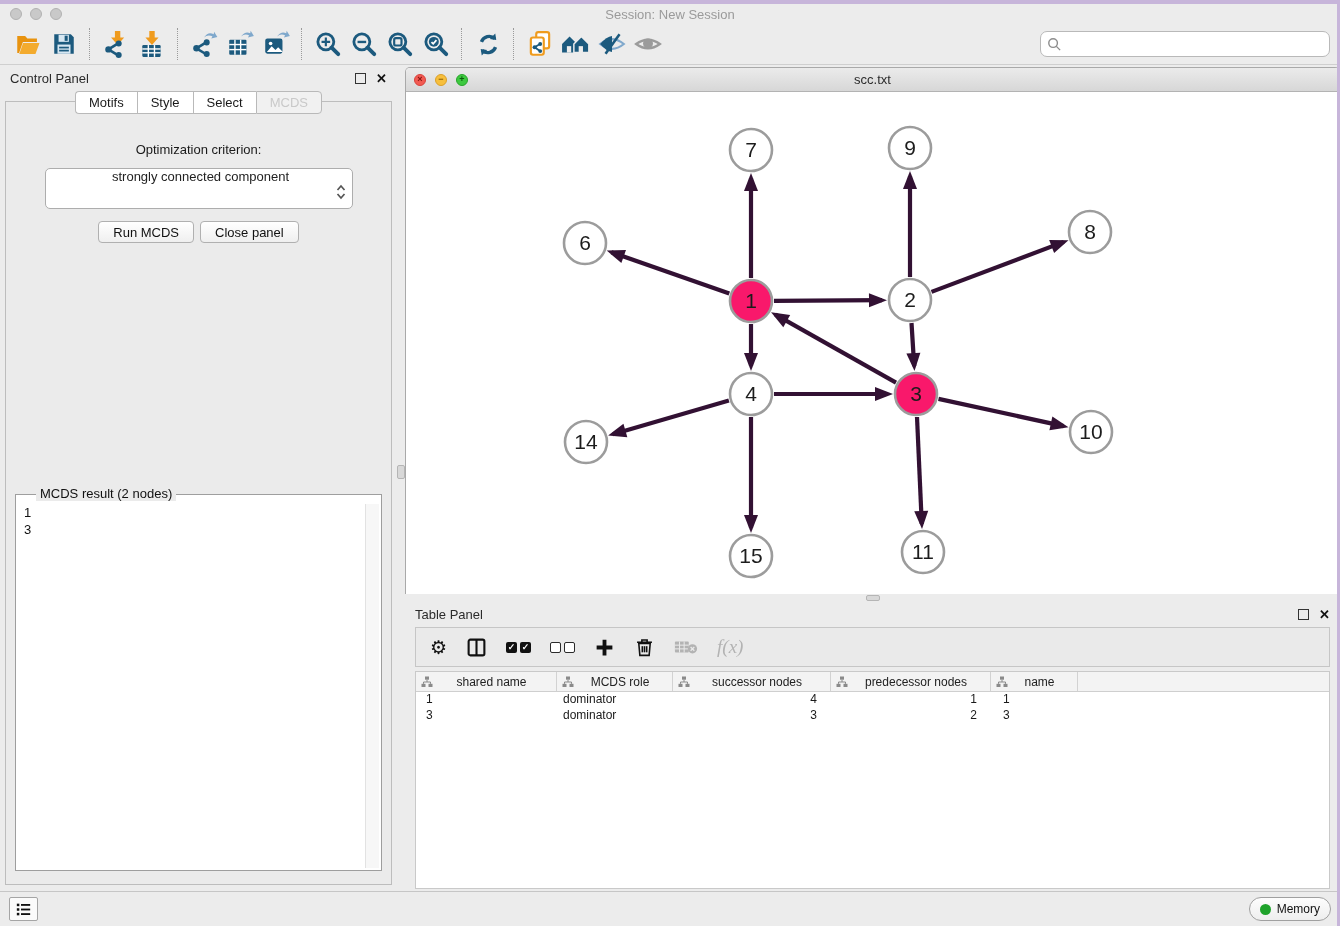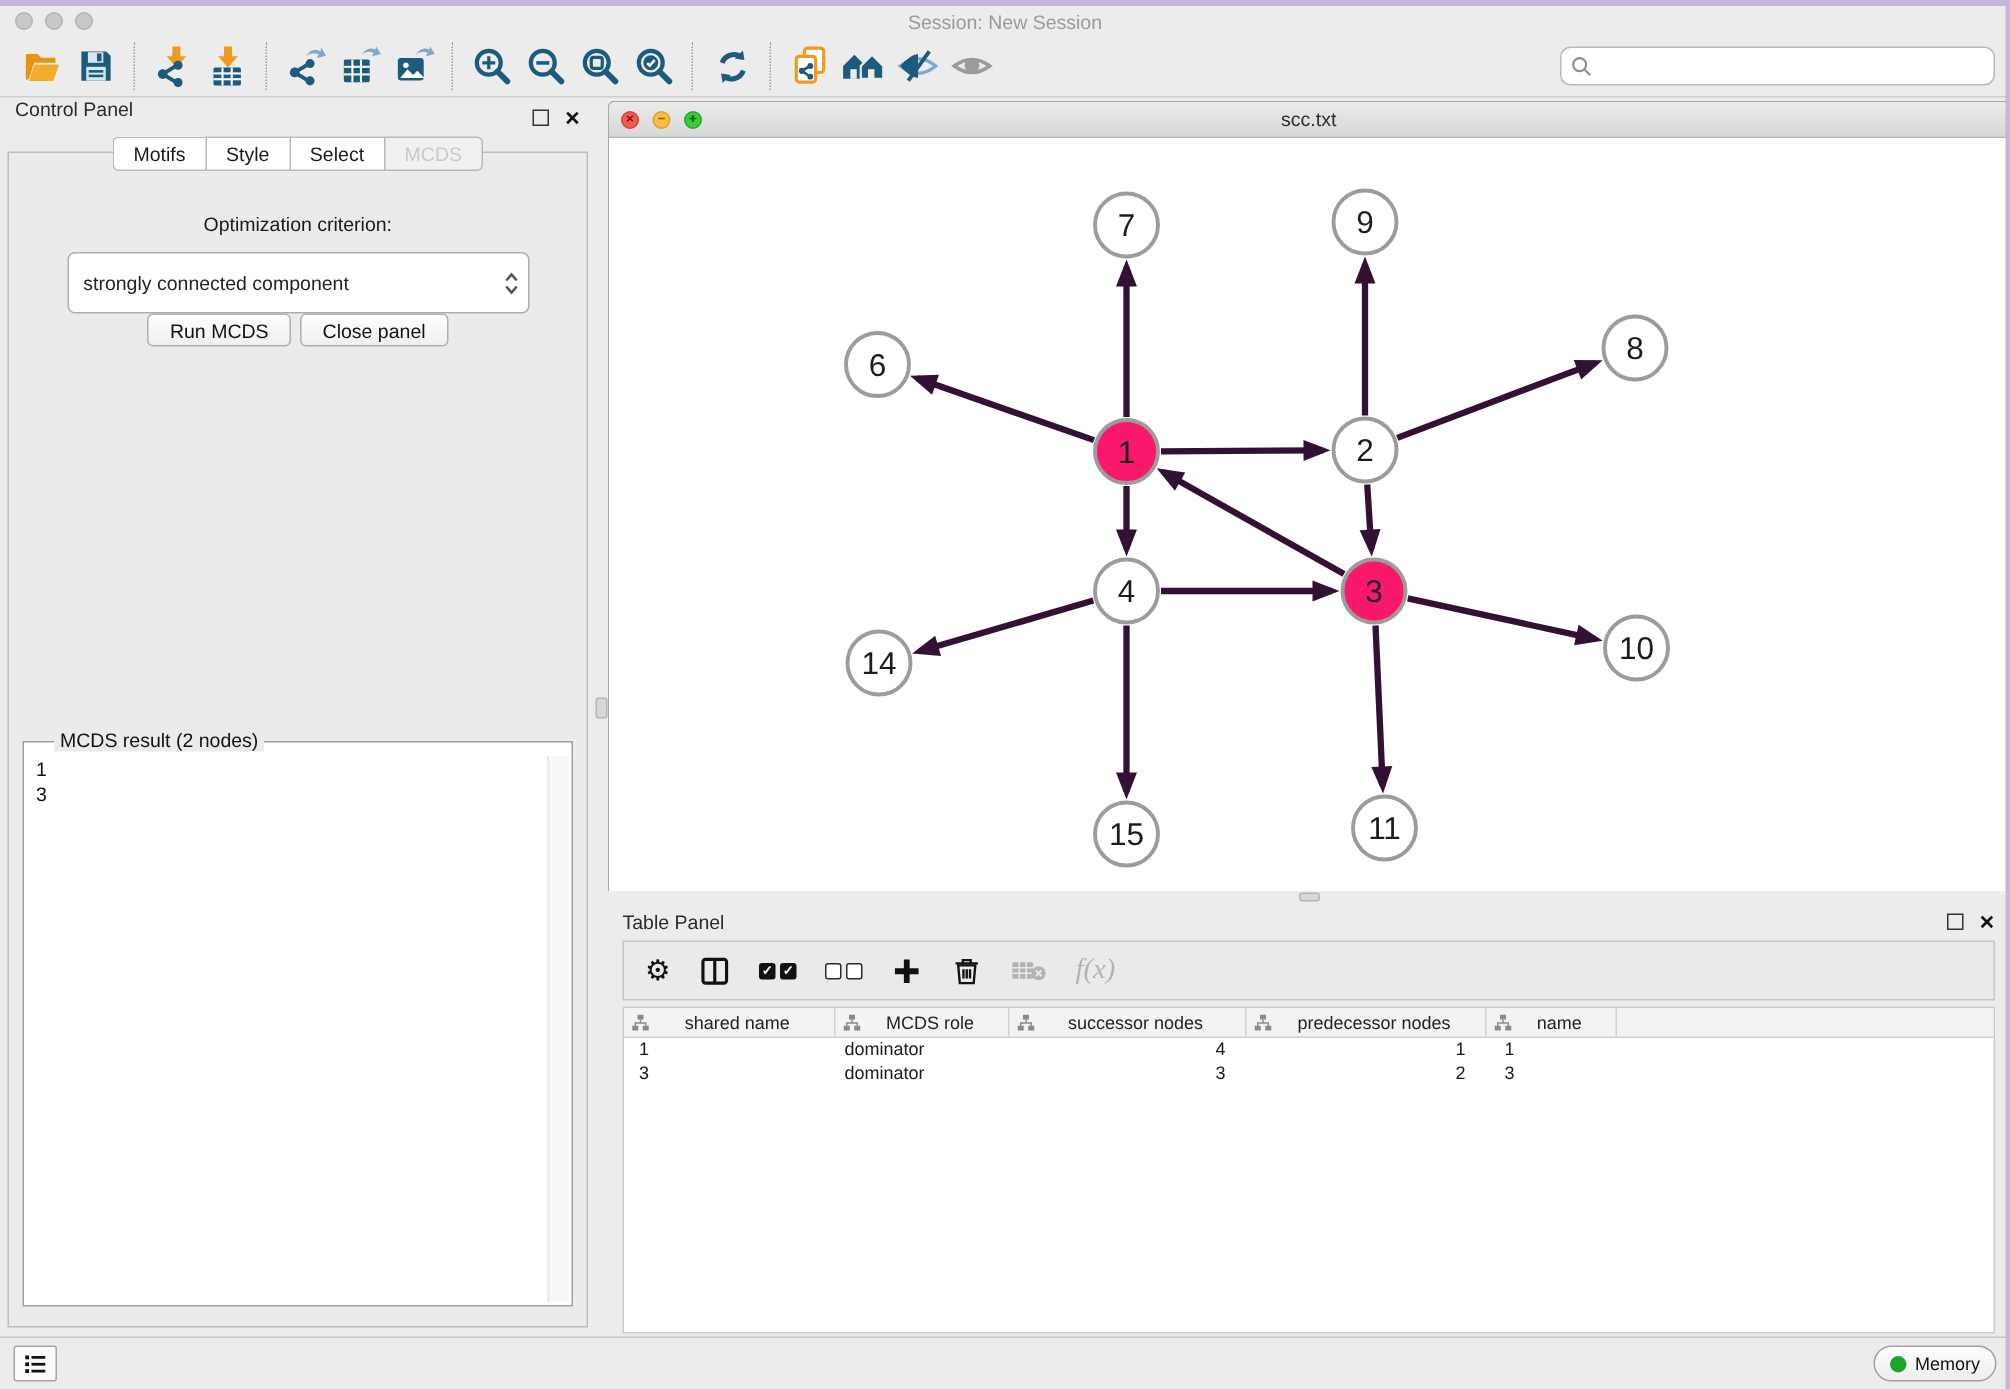--- a/index.html
+++ b/index.html
@@ -21,36 +21,36 @@
   .tb-sep{width:1px;height:32px;border-left:1px dotted #9a9a9a;margin:0 7px;}
   .tb-search{margin-left:auto;width:290px;height:26px;background:#fff;border:1px solid #b9b9b9;border-radius:7px;
              display:flex;align-items:center;padding:0 6px;box-sizing:border-box;gap:4px;}
   .tb-search input{border:none;outline:none;flex:1;font-size:13px;background:transparent;font-family:"Liberation Sans",sans-serif;}
 
   
   .main{position:absolute;top:65px;bottom:35px;left:0;right:0;display:flex;}
 
   
   .control-panel{width:397px;position:relative;flex:none;}
-  .cp-header{height:26px;display:flex;padding:0 10px;font-size:13px;color:#2b2b2b;}
+  .cp-header{height:26px;display:flex;align-items:center;padding:0 10px;font-size:13px;color:#2b2b2b;}
   .panel-icons{margin-left:auto;display:flex;gap:10px;align-items:center;}
   .float-ic{width:9px;height:9px;border:1.6px solid #333;display:inline-block;}
   .close-ic{font-size:13px;font-weight:bold;color:#111;line-height:1;}
   .cp-tabs{position:absolute;top:26px;left:0;right:0;display:flex;justify-content:center;z-index:2;}
   .tab{height:21px;line-height:21px;padding:0 13px;font-size:13px;background:#fff;border:1px solid #b9b9b9;
        border-right-width:0;color:#1a1a1a;cursor:default;}
   .tab.first{border-radius:4px 0 0 4px;}
   .tab.last{border-radius:0 4px 4px 0;border-right-width:1px;}
   .tab.selected{background:#f1f1f1;color:#c9c9c9;}
   .cp-content{position:absolute;top:36px;left:5px;right:5px;bottom:6px;border:1px solid #bdbdbd;background:#ebebeb;}
   .opt-label{margin-top:40px;text-align:center;font-size:13px;color:#1a1a1a;}
   .cp-select{margin:11px auto 0;width:308px;height:41px;background:#fff;border:1px solid #adadad;border-radius:5px;
-             display:flex;align-items:center;padding:0 6px 0 10px;box-sizing:border-box;font-size:13px;}
+             display:flex;align-items:center;padding:0 6px 0 10px;box-sizing:border-box;font-size:13px;flex-direction:column;}
   .cp-select .chev{margin-left:auto;}
-  .btn-row{display:flex;justify-content:center;gap:6px;}
+  .btn-row{display:flex;justify-content:center;gap:6px;margin-top:12px;}
   .push-btn{height:22px;padding:0 14px;font-size:13px;border:1px solid #b0b0b0;border-radius:4px;
             background:linear-gradient(#ffffff,#efefef);color:#111;font-family:"Liberation Sans",sans-serif;}
   .groupbox{position:absolute;left:9px;right:9px;top:392px;bottom:13px;border:1px solid #9e9e9e;background:#fff;}
   .groupbox legend,.gb-legend{position:absolute;top:-9px;left:20px;background:#ebebeb;padding:0 4px;font-size:13px;color:#111;}
   .gb-body{position:absolute;left:2px;right:2px;top:9px;bottom:2px;background:#fff;overflow:hidden;}
   .gb-line{font-size:13px;line-height:17px;padding-left:6px;color:#111;}
   .gb-scroll{position:absolute;right:2px;top:9px;bottom:2px;width:13px;background:#f7f7f7;border-left:1px solid #e2e2e2;}
 
   
   .v-divider{width:8px;position:relative;flex:none;}

